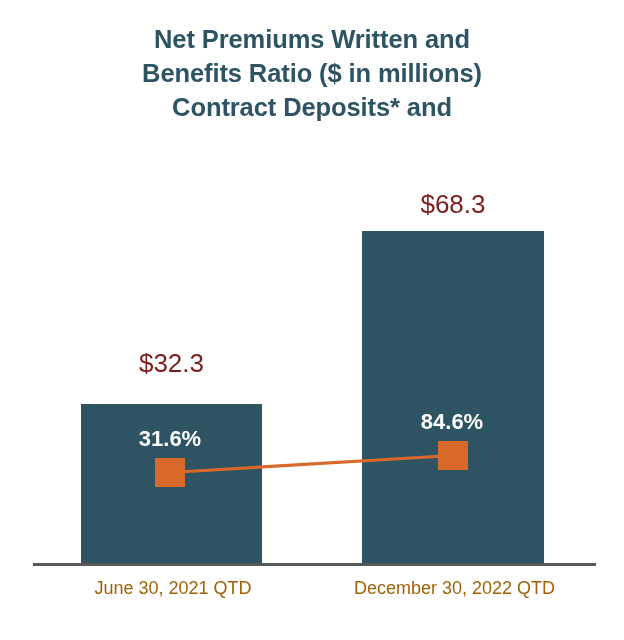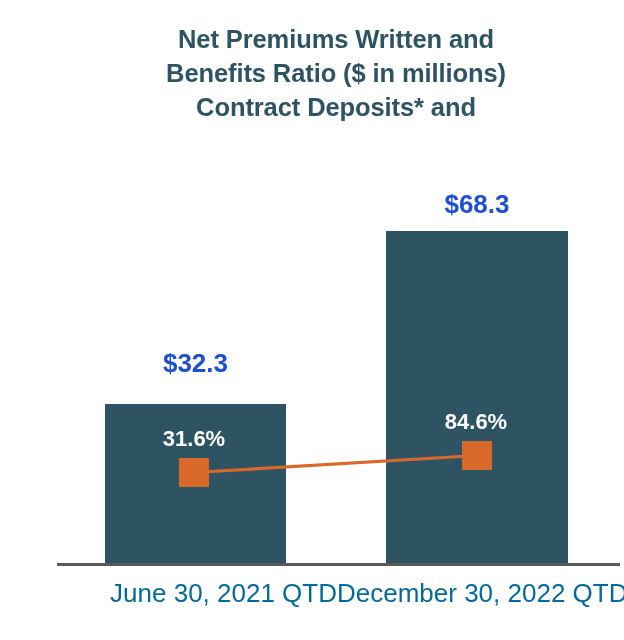--- a/index.html
+++ b/index.html
@@ -14,21 +14,20 @@
     position: relative;
     overflow: hidden;
   }
 
   #chart-root {
     position: absolute;
     left: 0; top: 0;
     width: 500px;
     height: 640px;
     background: #ffffff;
-    margin-left: 24px;
   }
 
   
   .chart-title {
     position: absolute;
     left: 0;
     top: 22px;
     width: 624px;
     text-align: center;
     color: #2E5464;
@@ -62,23 +61,23 @@
   #bar-1 {
     left: 362px;
     width: 182px;
     top: 231px;
     height: 333px;
   }
 
   
   .bar-value-label {
     position: absolute;
-    color: #1d4ed8;
+    color: #7f1d1d;
     font-size: 26px;
-    font-weight: bold;
+    font-weight: normal;
     text-align: center;
     white-space: nowrap;
   }
   #bar-value-0 {
     left: 81px;
     width: 181px;
     top: 348px;
   }
   #bar-value-1 {
     left: 362px;
@@ -133,23 +132,23 @@
     top: 563px;
     width: 563px;
     height: 3px;
     background: #58595B;
   }
 
   
   .cat-label {
     position: absolute;
     top: 578px;
-    color: #0369a1;
-    font-size: 26px;
-    text-align: right;
+    color: #a16207;
+    font-size: 18px;
+    text-align: center;
     white-space: nowrap;
   }
   #cat-label-0 {
     left: 33px;
     width: 280px;
   }
   #cat-label-1 {
     left: 313px;
     width: 283px;
   }

